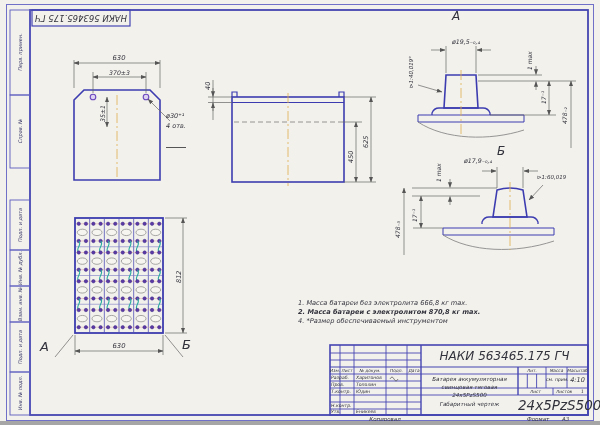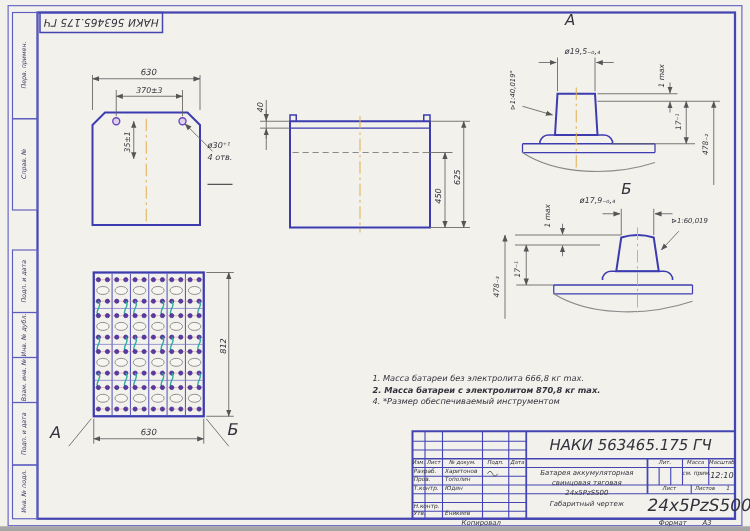--- a/index.html
+++ b/index.html
@@ -391,21 +391,21 @@
 
   <div class="t c" style="left:421px;top:377px;width:97px;font-size:5.6px;">Батарея аккумуляторная</div>
   <div class="t c" style="left:421px;top:385px;width:97px;font-size:5.6px;">свинцовая тяговая</div>
   <div class="t c" style="left:421px;top:393px;width:97px;font-size:5.6px;">24х5PzS500</div>
   <div class="t c" style="left:421px;top:402px;width:97px;font-size:5.6px;">Габаритный чертеж</div>
 
   <div class="t c" style="left:518px;top:368.5px;width:28px;font-size:4.3px;">Лит.</div>
   <div class="t c" style="left:546px;top:368.5px;width:21px;font-size:4.3px;">Масса</div>
   <div class="t c" style="left:567px;top:368.5px;width:21px;font-size:4.3px;">Масштаб</div>
   <div class="t c" style="left:546px;top:378px;width:21px;font-size:4.6px;">см. прим.</div>
-  <div class="t c" style="left:567px;top:377px;width:21px;font-size:6.5px;">12:10</div>
+  <div class="t c" style="left:567px;top:377px;width:21px;font-size:6.5px;">4:10</div>
   <div class="t c" style="left:518px;top:389.5px;width:35px;font-size:4.3px;">Лист</div>
   <div class="t" style="left:556px;top:389.5px;font-size:4.3px;">Листов</div>
   <div class="t" style="left:581px;top:389.5px;font-size:4.6px;">1</div>
   <div class="t c" style="left:518px;top:399px;width:70px;font-size:13.5px;">24x5PzS500</div>
 
   <div class="t c" style="left:340px;top:416.5px;width:90px;font-size:5.5px;">Копировал</div>
   <div class="t" style="left:527px;top:416.5px;font-size:5.5px;">Формат</div>
   <div class="t" style="left:562px;top:416.5px;font-size:5.5px;">А3</div>
 
   <div id="botband"></div>

